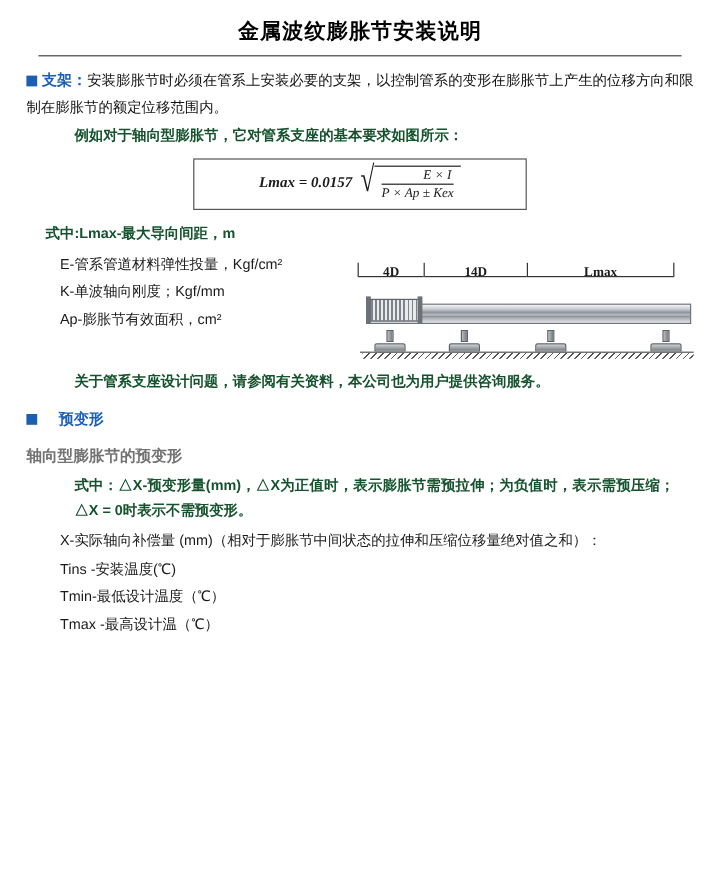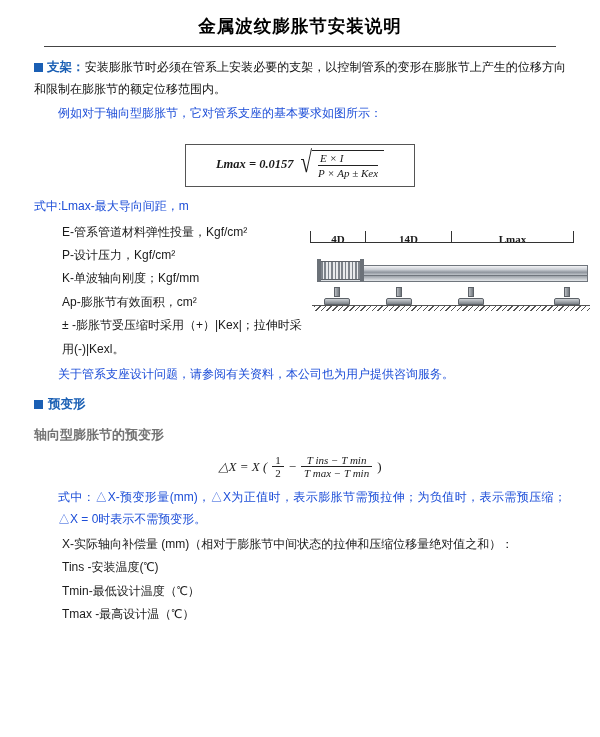--- a/index.html
+++ b/index.html
@@ -9,21 +9,21 @@
     height: 737px;
     background: #ffffff;
     font-family: "Liberation Sans", sans-serif;
     color: #1a1a1a;
     overflow: hidden;
   }
   .page {
     width: 600px;
     height: 737px;
     position: relative;
-    padding: 0 34px;
+    padding: 0 22px;
   }
   .doc-title {
     text-align: center;
     font-size: 17.5px;
     font-weight: bold;
     letter-spacing: 1px;
     padding-top: 14px;
     padding-bottom: 6px;
     color: #000;
   }
@@ -32,21 +32,21 @@
     border-top: 1.2px solid #444;
     margin: 2px 10px 10px 10px;
   }
   .sec-head {
     font-size: 12.5px;
     font-weight: bold;
     color: #1a5fb4;
     margin: 11px 0 4px 0;
     display: flex;
     align-items: center;
-    gap: 5px;
+    gap: 18px;
   }
   .sq {
     width: 9px;
     height: 9px;
     background: #1a5fb4;
     display: inline-block;
     flex: none;
   }
   .sec-head-inline {
     font-size: 12px;
@@ -64,44 +64,45 @@
     vertical-align: middle;
   }
   .sec-head-inline .blue {
     color: #1a5fb4;
     font-weight: bold;
     font-size: 12.5px;
   }
   p.body {
     font-size: 12px;
     line-height: 1.78;
-    margin: 3px 0;
+    margin: 3px 16px;
     text-align: justify;
-    color: #1d4ed8;
+    color: #14532d;
+    font-weight: bold;
   }
   p.indent { text-indent: 24px; }
   .sub-head {
     font-size: 13px;
     font-weight: bold;
     color: #737373;
     margin: 13px 0 5px 0;
   }
   .list {
     font-size: 12px;
     line-height: 1.95;
     margin: 2px 0 0 0;
     padding: 0;
     list-style: none;
   }
   .list li { padding-left: 28px; }
 
   
   .formula-box {
-    margin: 20px auto 6px auto;
-    width: 230px;
+    margin: 8px auto 6px auto;
+    width: 278px;
     border: 1px solid #555;
     padding: 5px 8px 7px 8px;
     display: flex;
     align-items: center;
     justify-content: center;
     gap: 4px;
     font-family: "Liberation Serif", serif;
   }
   .f-lhs { font-size: 12.5px; font-weight: bold; font-style: italic; }
   .radical {
@@ -111,21 +112,21 @@
   }
   .radical .sign {
     font-size: 30px;
     line-height: 0.78;
     transform: scaleX(0.7);
     margin-right: -2px;
   }
   .radical .frac {
     border-top: 1px solid #222;
     padding: 1px 6px 0 6px;
-    text-align: left;
+    text-align: right;
     font-size: 11px;
     font-style: italic;
   }
   .frac .num { border-bottom: 1px solid #222; padding: 0 2px 1px 2px; }
   .frac .den { padding-top: 1px; }
 
   
   .mid-row { display: flex; align-items: flex-start; gap: 4px; }
   .mid-left { width: 272px; flex: none; }
   .mid-right { flex: 1; padding-top: 28px; }
@@ -260,24 +261,22 @@
         <span class="den" style="display:block">P × Ap ± Kex</span>
       </span>
     </span>
   </div>
 
   <div class="mid-row">
     <div class="mid-left">
       <p class="body">式中:Lmax-最大导向间距，m</p>
       <ul class="list">
         <li>E-管系管道材料弹性投量，Kgf/cm²</li>
-        <li>P-设计压力，Kgf/cm²</li>
         <li>K-单波轴向刚度；Kgf/mm</li>
         <li>Ap-膨胀节有效面积，cm²</li>
-        <li>± -膨胀节受压缩时采用（+）|Kex|；拉伸时采用(-)|Kexl。</li>
       </ul>
     </div>
 
     <div class="mid-right">
       <div class="drawing">
         <div class="dim-row">
           <div class="dim d1"><span>4D</span></div>
           <div class="dim d2"><span>14D</span></div>
           <div class="dim d3"><span>Lmax</span></div>
         </div>
@@ -313,35 +312,20 @@
   <p class="body indent">关于管系支座设计问题，请参阅有关资料，本公司也为用户提供咨询服务。</p>
 
   <div class="sec-head">
     <span class="sq"></span>
     <span>预变形</span>
   </div>
 
 
   <div class="sub-head">轴向型膨胀节的预变形</div>
 
-  <div class="disp">
-    <span class="eq">
-      <span class="it">△X = X (</span>
-      <span class="vfrac">
-        <span class="t">1</span>
-        <span class="b">2</span>
-      </span>
-      <span>−</span>
-      <span class="vfrac it">
-        <span class="t">T ins − T min</span>
-        <span class="b">T max − T min</span>
-      </span>
-      <span>)</span>
-    </span>
-  </div>
 
   <p class="body" style="padding-left:24px">式中：△X-预变形量(mm)，△X为正值时，表示膨胀节需预拉伸；为负值时，表示需预压缩；△X = 0时表示不需预变形。</p>
 
   <ul class="list">
     <li>X-实际轴向补偿量 (mm)（相对于膨胀节中间状态的拉伸和压缩位移量绝对值之和）：</li>
     <li>Tins -安装温度(℃)</li>
     <li>Tmin-最低设计温度（℃）</li>
     <li>Tmax -最高设计温（℃）</li>
 
   </ul>

